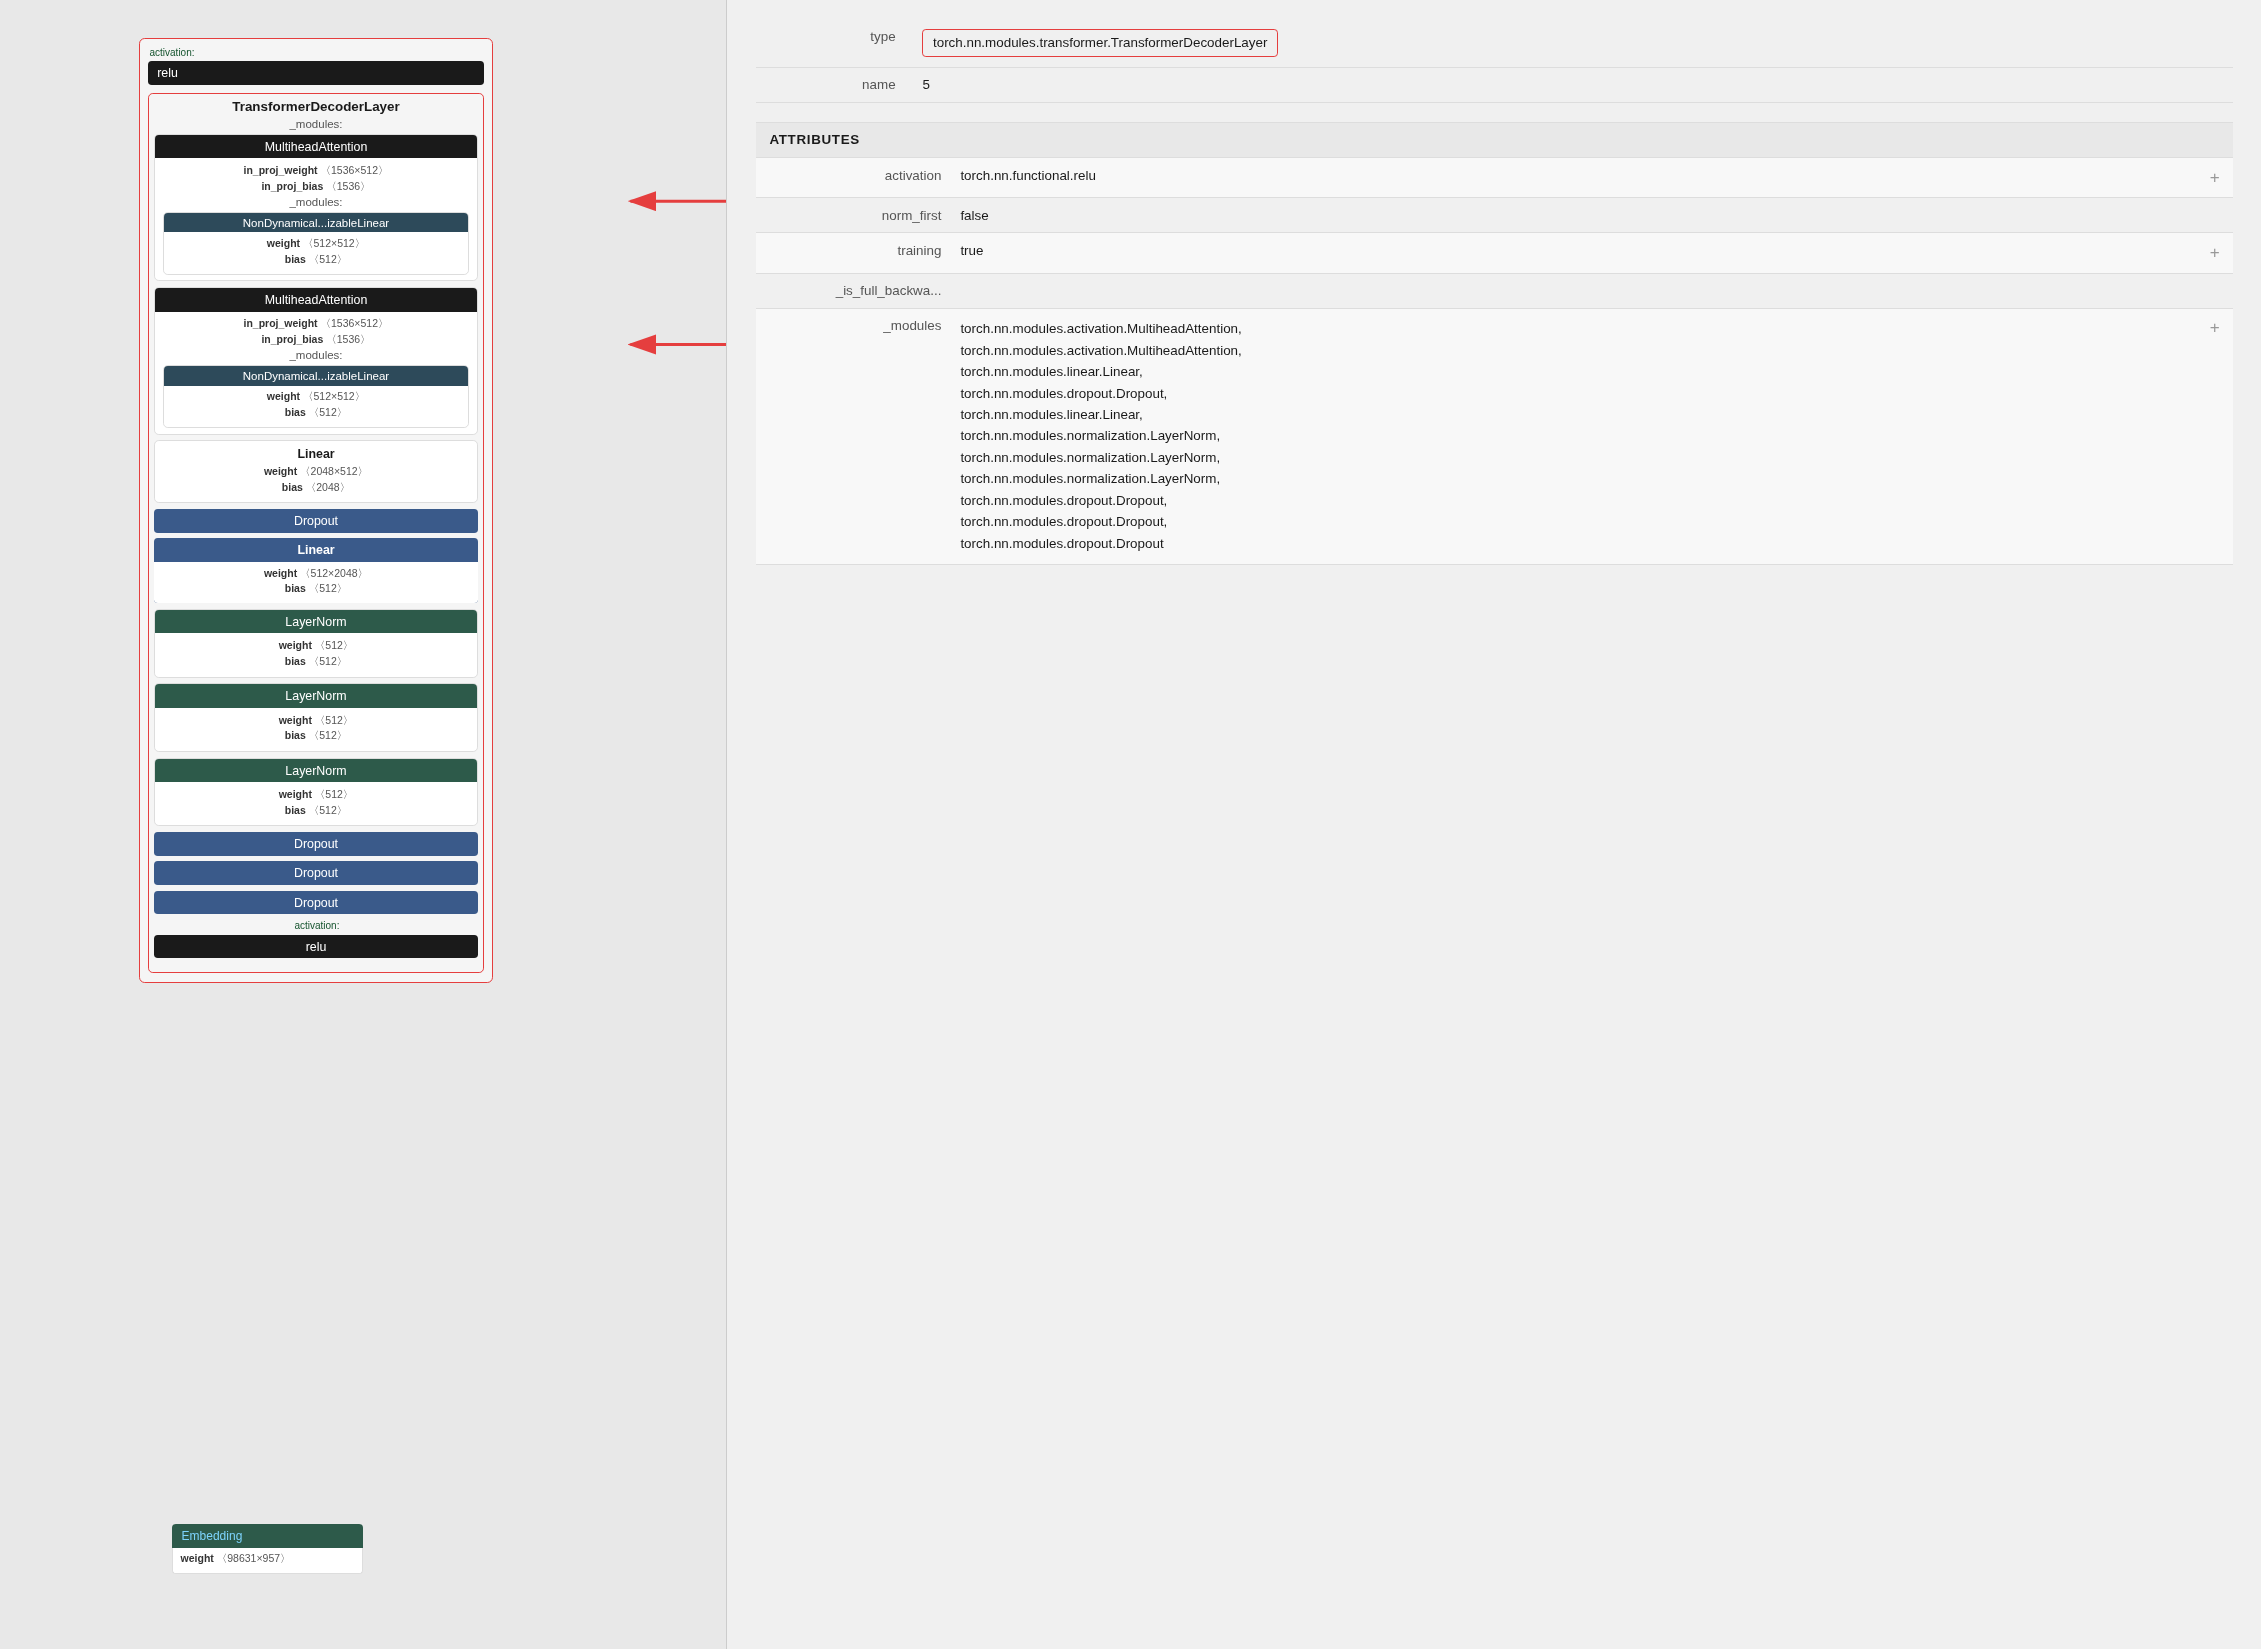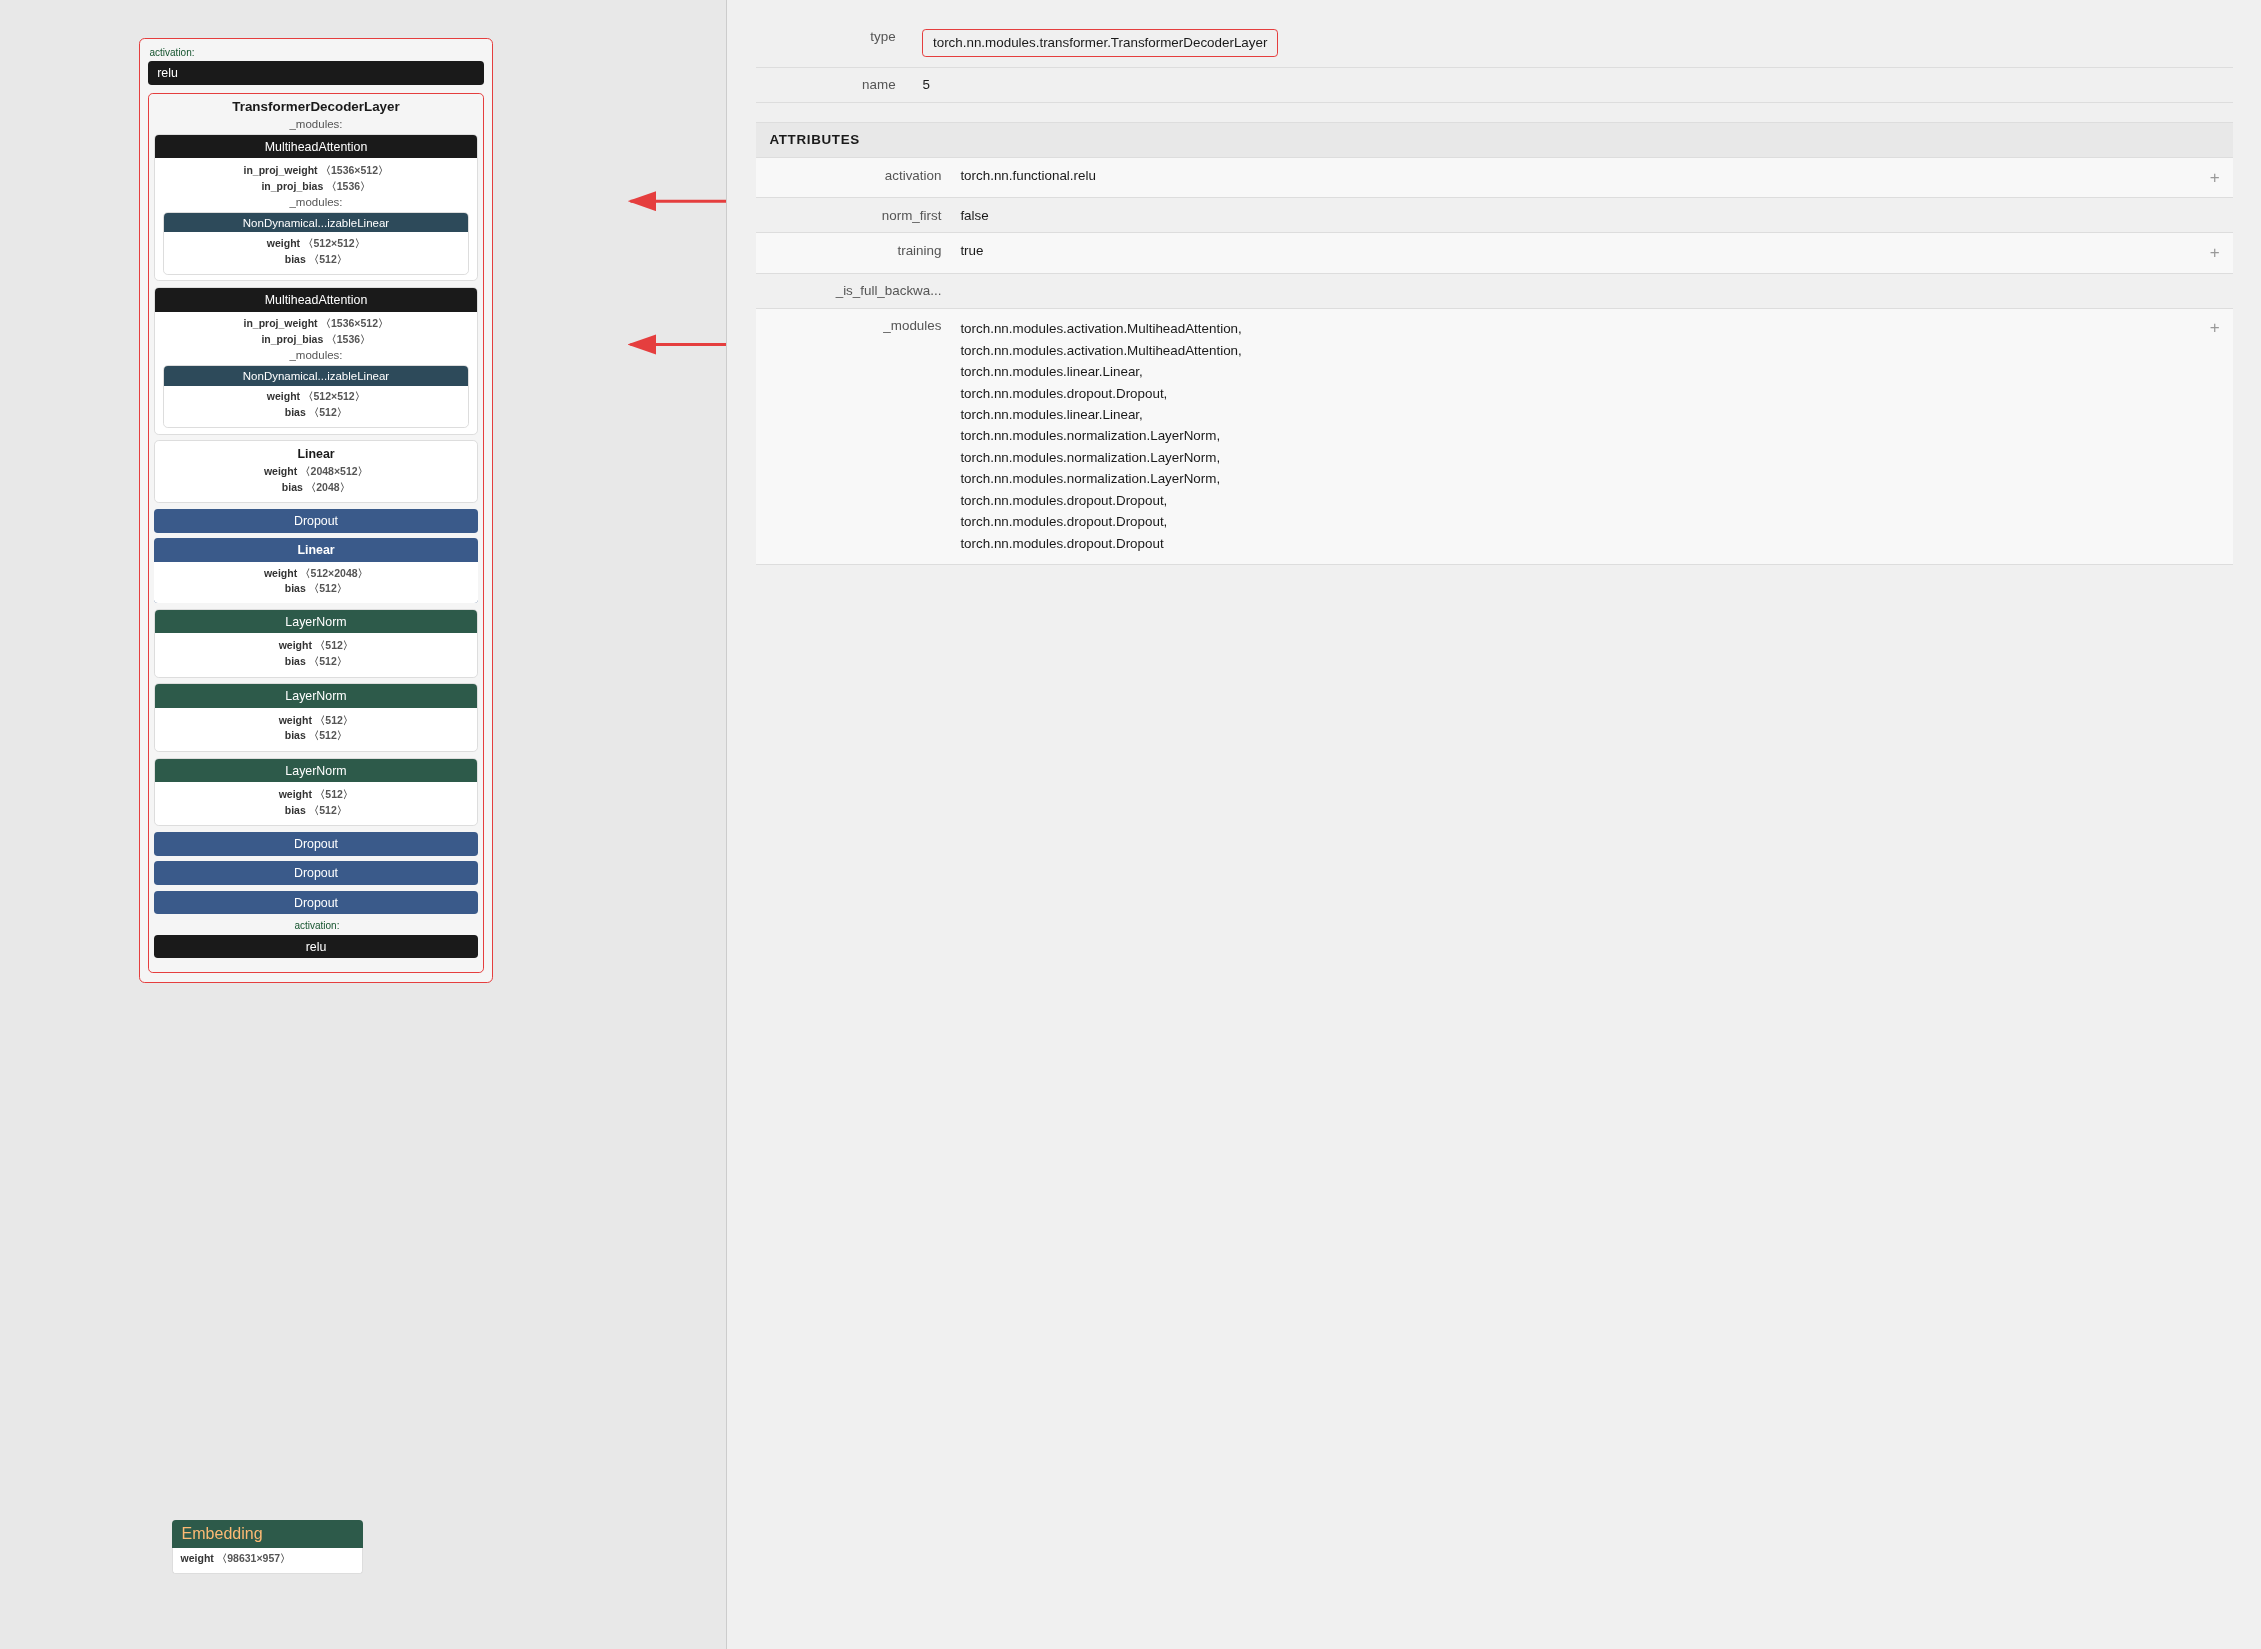--- a/index.html
+++ b/index.html
@@ -91,21 +91,21 @@
       font-size: 10.5px;
       color: #333;
       margin-bottom: 1.9px;
     }
 
     .param-name {
       font-weight: 700;
     }
 
     .param-dim {
-      font-weight: 700;
+      font-weight: 400;
       color: #555;
     }
 
     
     .nondyn-block {
       background: #fff;
       border: 1px solid #ddd;
       border-radius: 4.8px;
       margin-top: 3.8px;
       overflow: hidden;
@@ -173,22 +173,22 @@
     
     .embedding-node {
       position: absolute;
       bottom: 76px;
       left: 172px;
       width: 191px;
     }
 
     .embedding-header {
       background: #2d5a4a;
-      color: #fdba74;
-      font-size: 16px;
+      color: #7dd3fc;
+      font-size: 12px;
       padding: 4.8px 9.6px;
       border-radius: 3.8px 3.8px 0 0;
     }
 
     .embedding-body {
       background: #fff;
       border: 1px solid #ddd;
       border-top: none;
       padding: 4.8px 7.6px;
       border-radius: 0 0 3.8px 3.8px;

